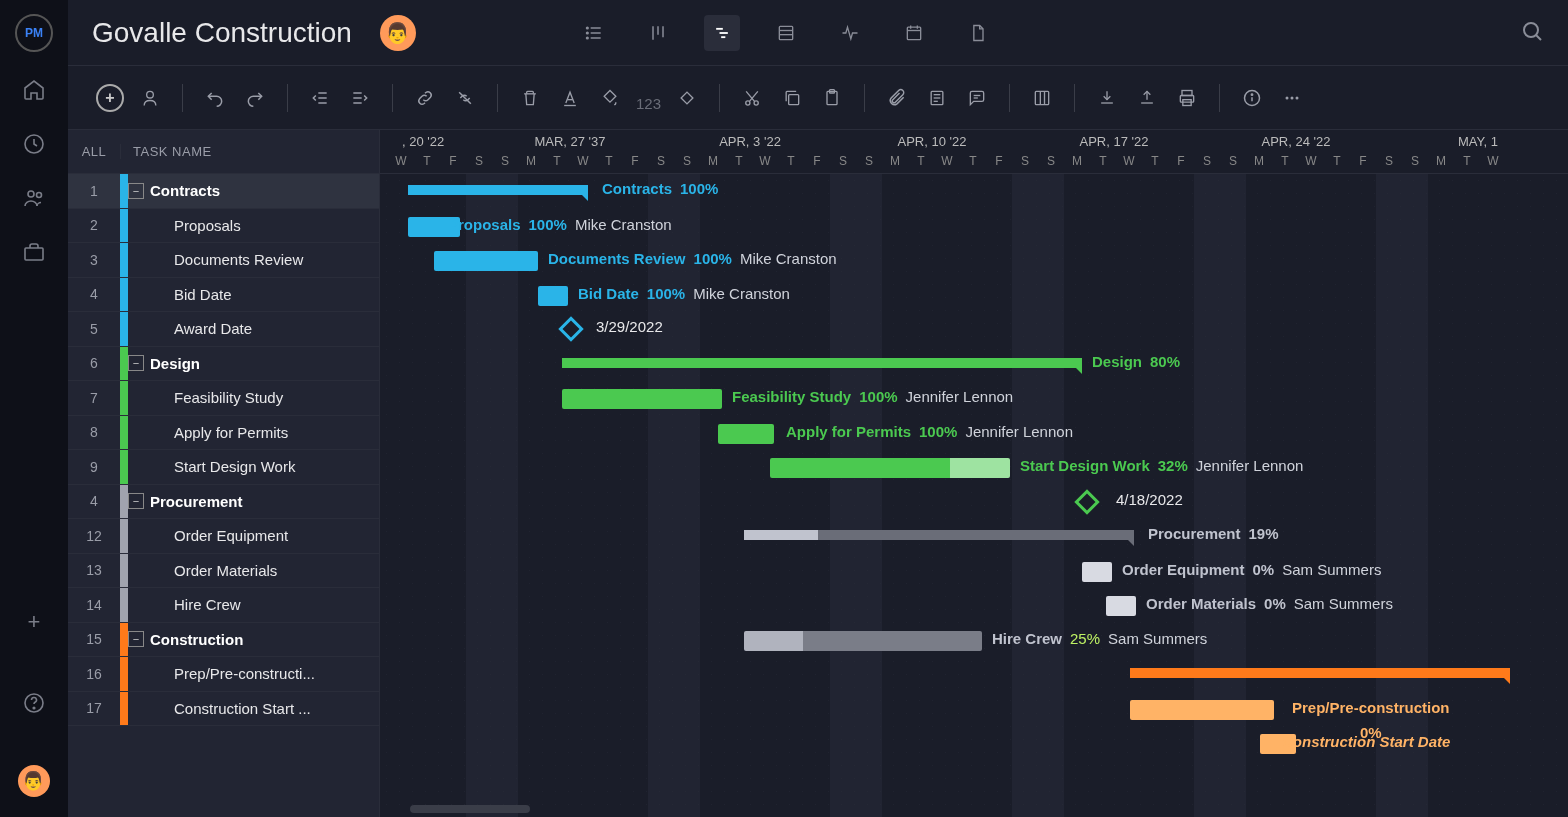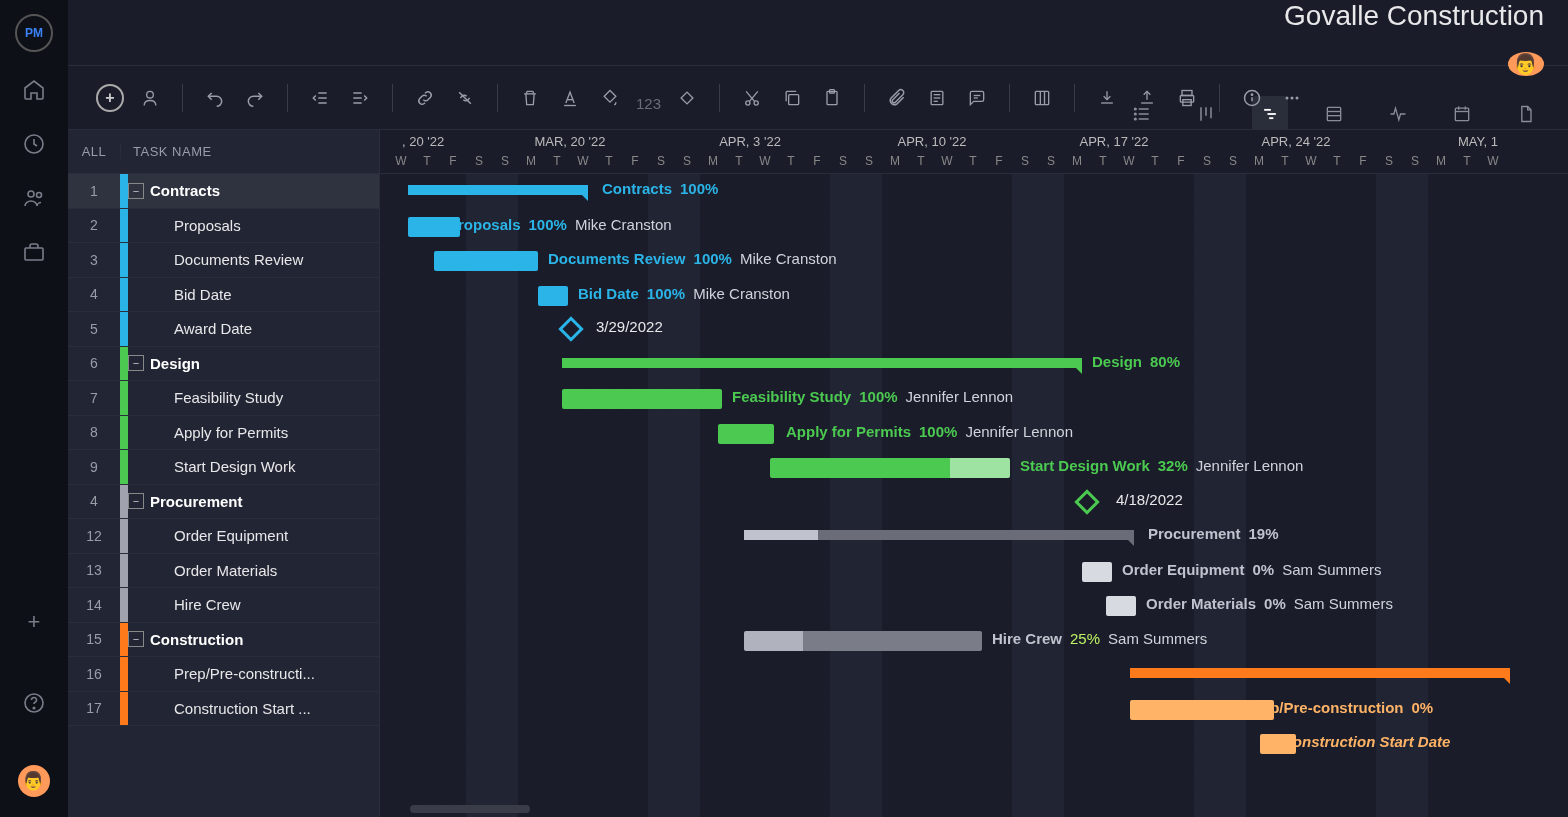--- a/index.html
+++ b/index.html
@@ -26,22 +26,22 @@
   border: 2px solid #555; display:flex; align-items:center; justify-content:center;
   font-size: 12px; font-weight: 700; color:#3b82f6;
 }
 .leftnav .icon { color:#7a7d88; cursor:pointer; }
 .leftnav .spacer { flex: 1; }
 .avatar-sm { width:32px; height:32px; border-radius:50%; background:#ff9a5a; display:flex; align-items:center; justify-content:center; position:relative; }
 .avatar-sm::before { content:"👨"; font-size:18px; }
 .leftnav .add-btn { color:#7a7d88; font-size:22px; font-weight:300; cursor:pointer; }
 .main { flex:1; display:flex; flex-direction:column; background:#1a1d29; }
 .header {
-  height: 66px; display:flex; align-items:flex-end; gap:20px;
-  padding: 0 24px; border-bottom: 1px solid #2a2d3a; flex-direction: column;
+  height: 66px; display:flex; align-items:center; gap:20px;
+  padding: 0 24px; border-bottom: 1px solid #2a2d3a;
 }
 .header .title { font-size: 28px; font-weight: 400; color:#e8e8ea; }
 .header .avatar { width:36px; height:36px; border-radius:50%; background:#ff9a5a; display:flex; align-items:center; justify-content:center; margin-left:8px;}
 .header .avatar::before { content:"👨"; font-size:20px; }
 .header .view-icons { margin-left: 140px; display:flex; gap:28px; align-items:center; }
 .header .view-icons .vicon { width:36px; height:36px; display:flex; align-items:center; justify-content:center; cursor:pointer; color:#8a8d98;}
 .header .view-icons .vicon.active { background:#2a2d3a; border-radius:4px; color:#fff;}
 .header .search { margin-left:auto; color:#8a8d98; cursor:pointer; }
 .toolbar {
   height: 64px; display:flex; align-items:center; gap:12px;
@@ -450,21 +450,21 @@
               <div class="stripe" style="background:#ff7a1a"></div>
               <div class="pad"></div>
               <div class="label">Construction Start ...</div>
             </div>
           </div>
       </div>
 
       <div class="gantt">
         <div class="ghead" id="ghead">
             <div class="weeklabel" style="left: 22px; transform: none;">, 20 '22</div>
-            <div class="weeklabel" style="left: 190px;">MAR, 20 '22</div>
+            <div class="weeklabel" style="left: 190px;">MAR, 27 '37</div>
             <div class="weeklabel" style="left: 370px;">APR, 3 '22</div>
             <div class="weeklabel" style="left: 552px;">APR, 10 '22</div>
             <div class="weeklabel" style="left: 734px;">APR, 17 '22</div>
             <div class="weeklabel" style="left: 916px;">APR, 24 '22</div>
             <div class="weeklabel" style="left: 1098px;">MAY, 1</div>
             <div class="daylabel" style="left: 8px;">W</div>
             <div class="daylabel" style="left: 34px;">T</div>
             <div class="daylabel" style="left: 60px;">F</div>
             <div class="daylabel" style="left: 86px;">S</div>
             <div class="daylabel" style="left: 112px;">S</div>
@@ -602,21 +602,21 @@
             <div class="bar" style="left: 364px; width: 238px; top: 456.5px; background: linear-gradient(to right, rgb(176, 179, 190) 25%, rgb(122, 125, 136) 25%);"></div>
             <div class="barlabel" style="left: 612px; top: 455.5px;">
               <span class="tname" style="color:#c0c3ce">Hire Crew</span>
               <span style="color:#bef264;font-weight:400">25%</span>
               <span class="assignee">Sam Summers</span>
             </div>
             <div class="parentbar" style="left: 750px; width: 380px; top: 494px; background: linear-gradient(to right, rgb(255, 122, 26) 100%, rgb(255, 122, 26) 100%); border-top: none;"></div>
             <div style="position: absolute; left: 750px; top: 494px; width: 0px; height: 0px; border-top: 6px solid rgb(255, 122, 26); border-right: 6px solid transparent; border-left: 0px;"></div>
             <div style="position: absolute; left: 1124px; top: 504px; width: 0px; height: 0px; border-top: 6px solid rgb(255, 122, 26); border-left: 6px solid transparent; border-right: 0px;"></div>
             <div class="bar" style="left: 750px; width: 144px; top: 525.5px; background: rgb(255, 179, 102);"></div>
-            <div class="barlabel" style="left: 866px; top: 524.5px;">
+            <div class="barlabel" style="left: 912px; top: 524.5px; flex-direction: column;">
               <span class="tname" style="color:#ffb366">Prep/Pre-construction</span>
               <span style="color:#ffb366;font-weight:700">0%</span>
             </div>
             <div class="bar" style="left: 880px; width: 36px; top: 560px; background: rgb(255, 179, 102);"></div>
             <div class="barlabel" style="left: 902px; top: 559px; font-style: italic;">
               <span class="tname" style="color:#ffb366">Construction Start Date</span>
             </div>
           </div>
       </div>
     </div>

